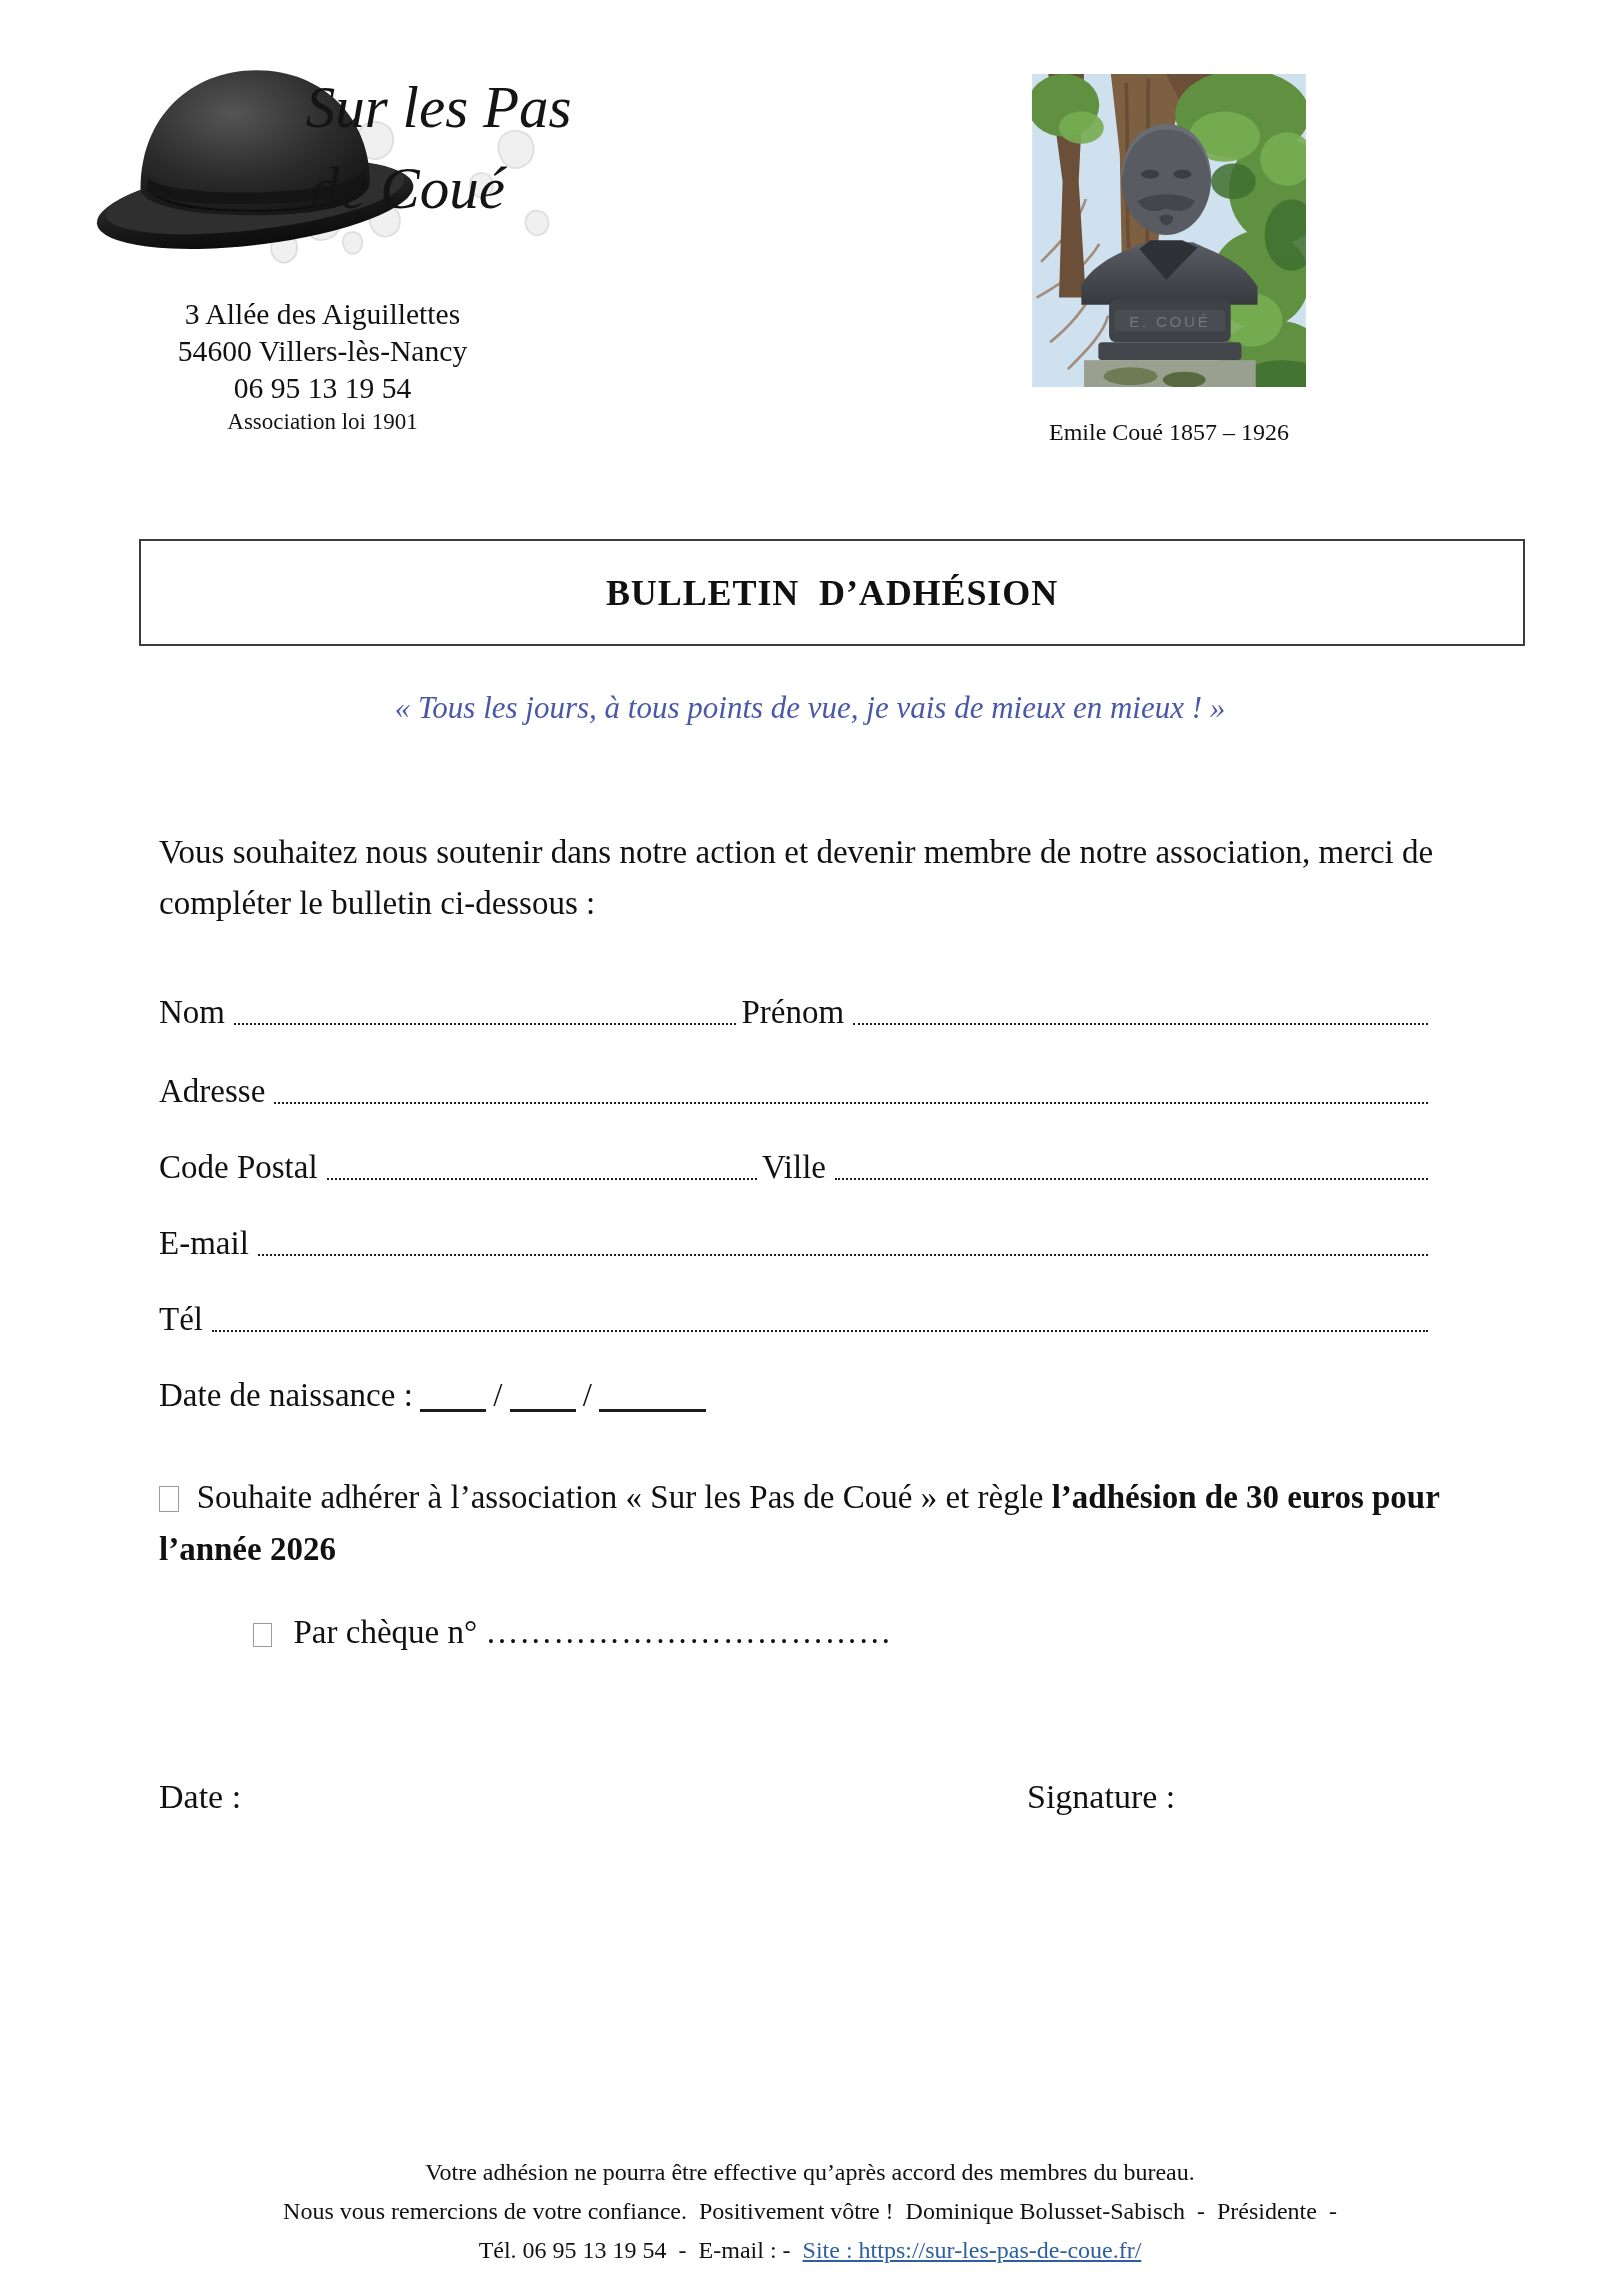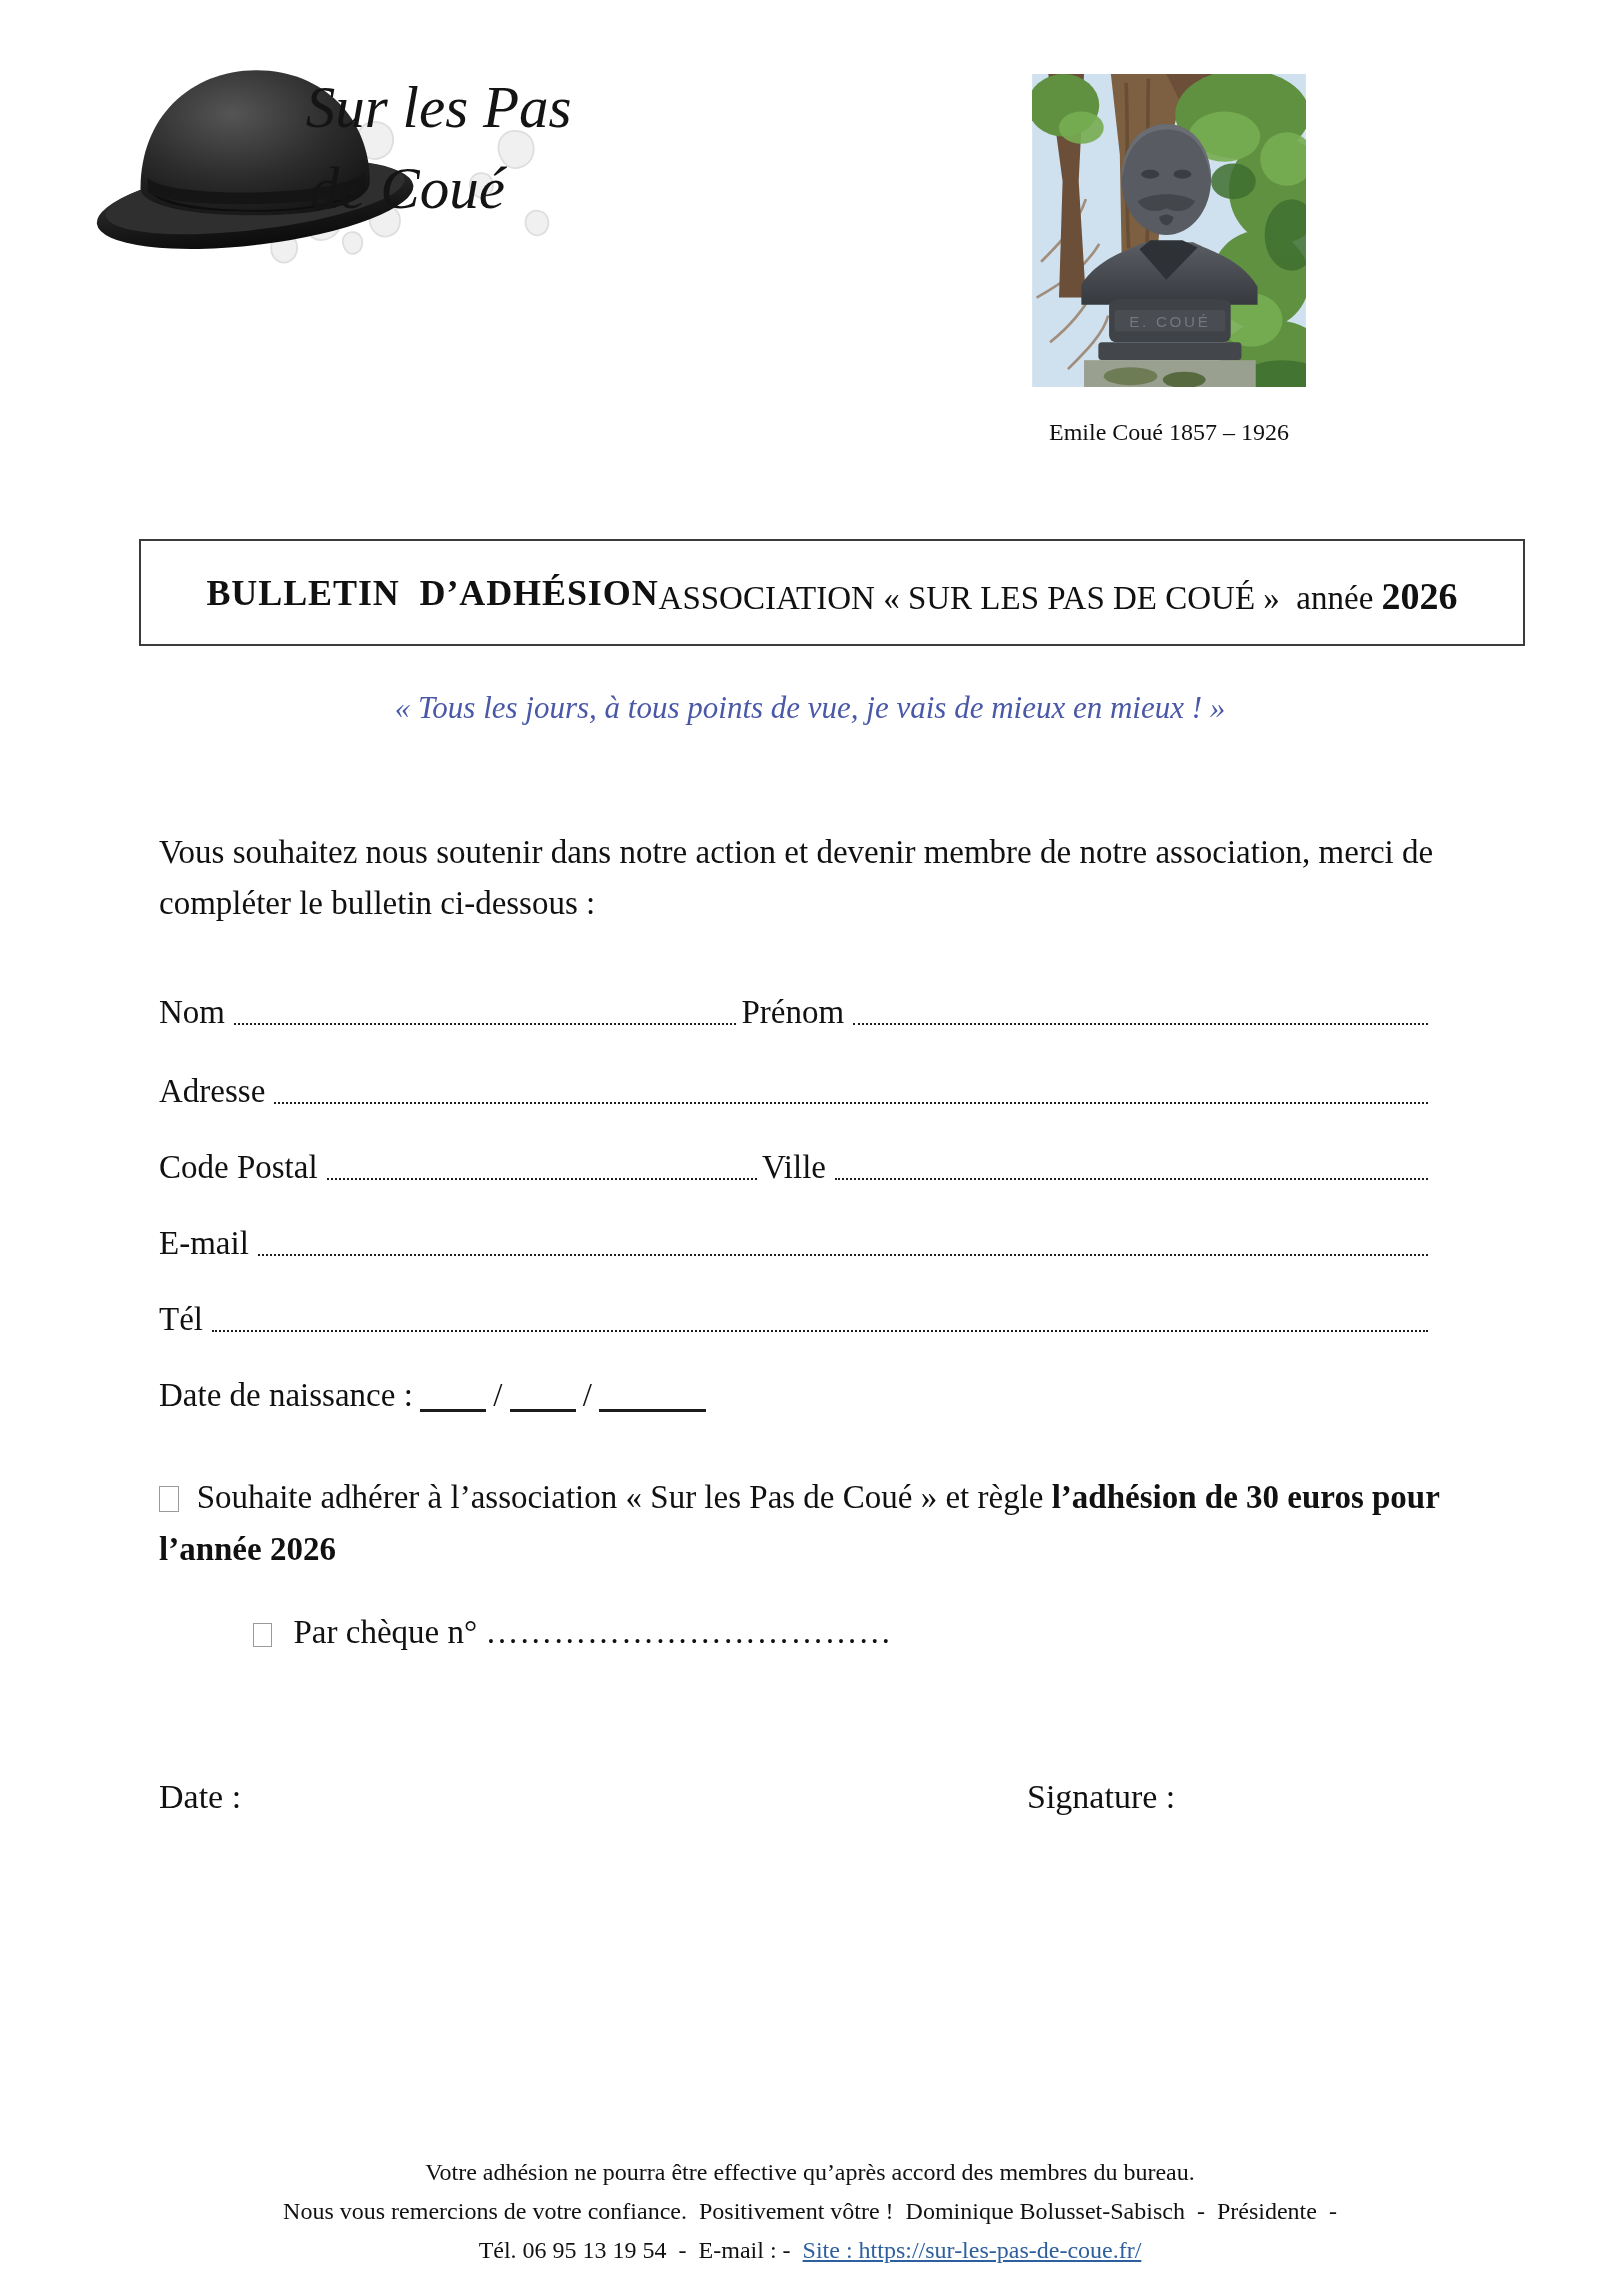--- a/index.html
+++ b/index.html
@@ -132,20 +132,26 @@
       <path d="M66,152 C70,178 118,186 190,186 C262,186 312,172 314,148 C316,168 268,184 190,184 C112,184 66,170 66,152 Z" fill="#0e0e0e"></path>
       <path d="M70,148 C90,172 290,170 312,142 L312,158 C290,182 92,184 70,164 Z" fill="#151515"></path>
     </g>
 
     <g font-family="Liberation Serif, DejaVu Serif, serif" font-style="italic" fill="#141414">
       <text x="395" y="92" font-size="66" text-anchor="middle">Sur les Pas</text>
       <text x="360" y="182" font-size="66" text-anchor="middle">de Coué</text>
     </g>
   </svg>
 
+  <div id="address">
+    <div>3 Allée des Aiguillettes</div>
+    <div>54600 Villers-lès-Nancy</div>
+    <div>06 95 13 19 54</div>
+    <div class="small">Association loi 1901</div>
+  </div>
 
   <svg id="photo" viewBox="0 0 306 350">
     <defs>
       <linearGradient id="bustG" x1="0" y1="0" x2="0" y2="1">
         <stop offset="0%" stop-color="#5a5d63"></stop>
         <stop offset="100%" stop-color="#36393e"></stop>
       </linearGradient>
     </defs>
     <rect width="306" height="350" fill="#cfe0ee"></rect>
 
@@ -200,21 +206,20 @@
 
       <rect x="58" y="320" width="192" height="30" fill="#9aa08f"></rect>
       <ellipse cx="110" cy="338" rx="30" ry="10" fill="#6e7c55"></ellipse>
       <ellipse cx="170" cy="342" rx="24" ry="9" fill="#57693f"></ellipse>
     </g>
   </svg>
   <div id="photo-caption">Emile Coué 1857 – 1926</div>
 
   <div id="title-box">
     <div class="l1 pre">BULLETIN  D’ADHÉSION</div>
-    <div class="l2 pre"><span class="pre">ASSOCIATION « SUR LES PAS DE COUÉ »  année </span><b>2026</b></div>
   </div>
 
   <div id="quote" style="color:#4a58a8">« Tous les jours, à tous points de vue, je vais de mieux en mieux ! »</div>
 
   <div id="intro">Vous souhaitez nous soutenir dans notre action et devenir membre de notre association, merci de compléter le bulletin ci-dessous :</div>
 
   <div class="fline" style="top:988px">
     <span class="lbl">Nom</span>
     <span class="dots fixed" style="width:502px"></span>
     <span class="lbl">Prénom</span>

